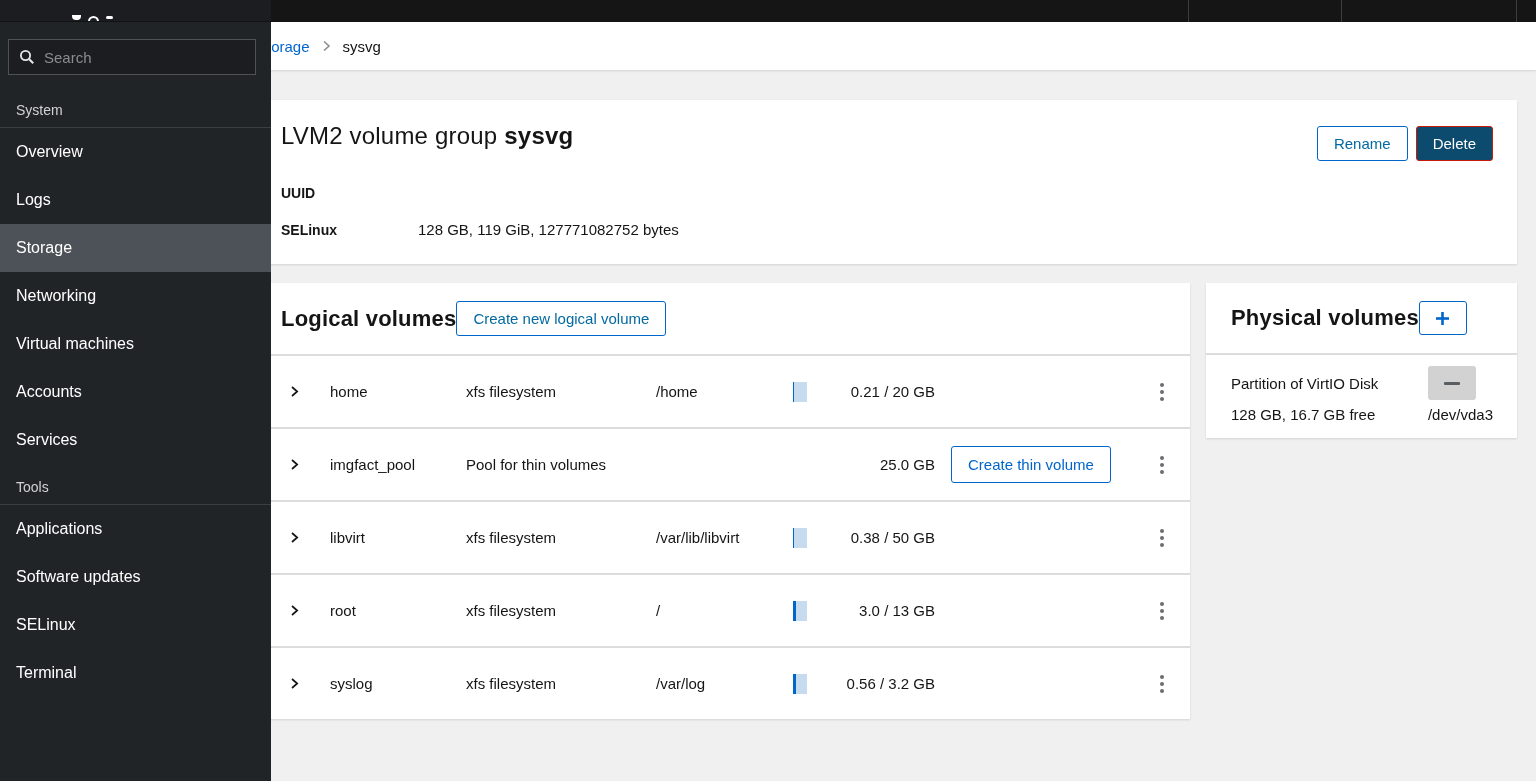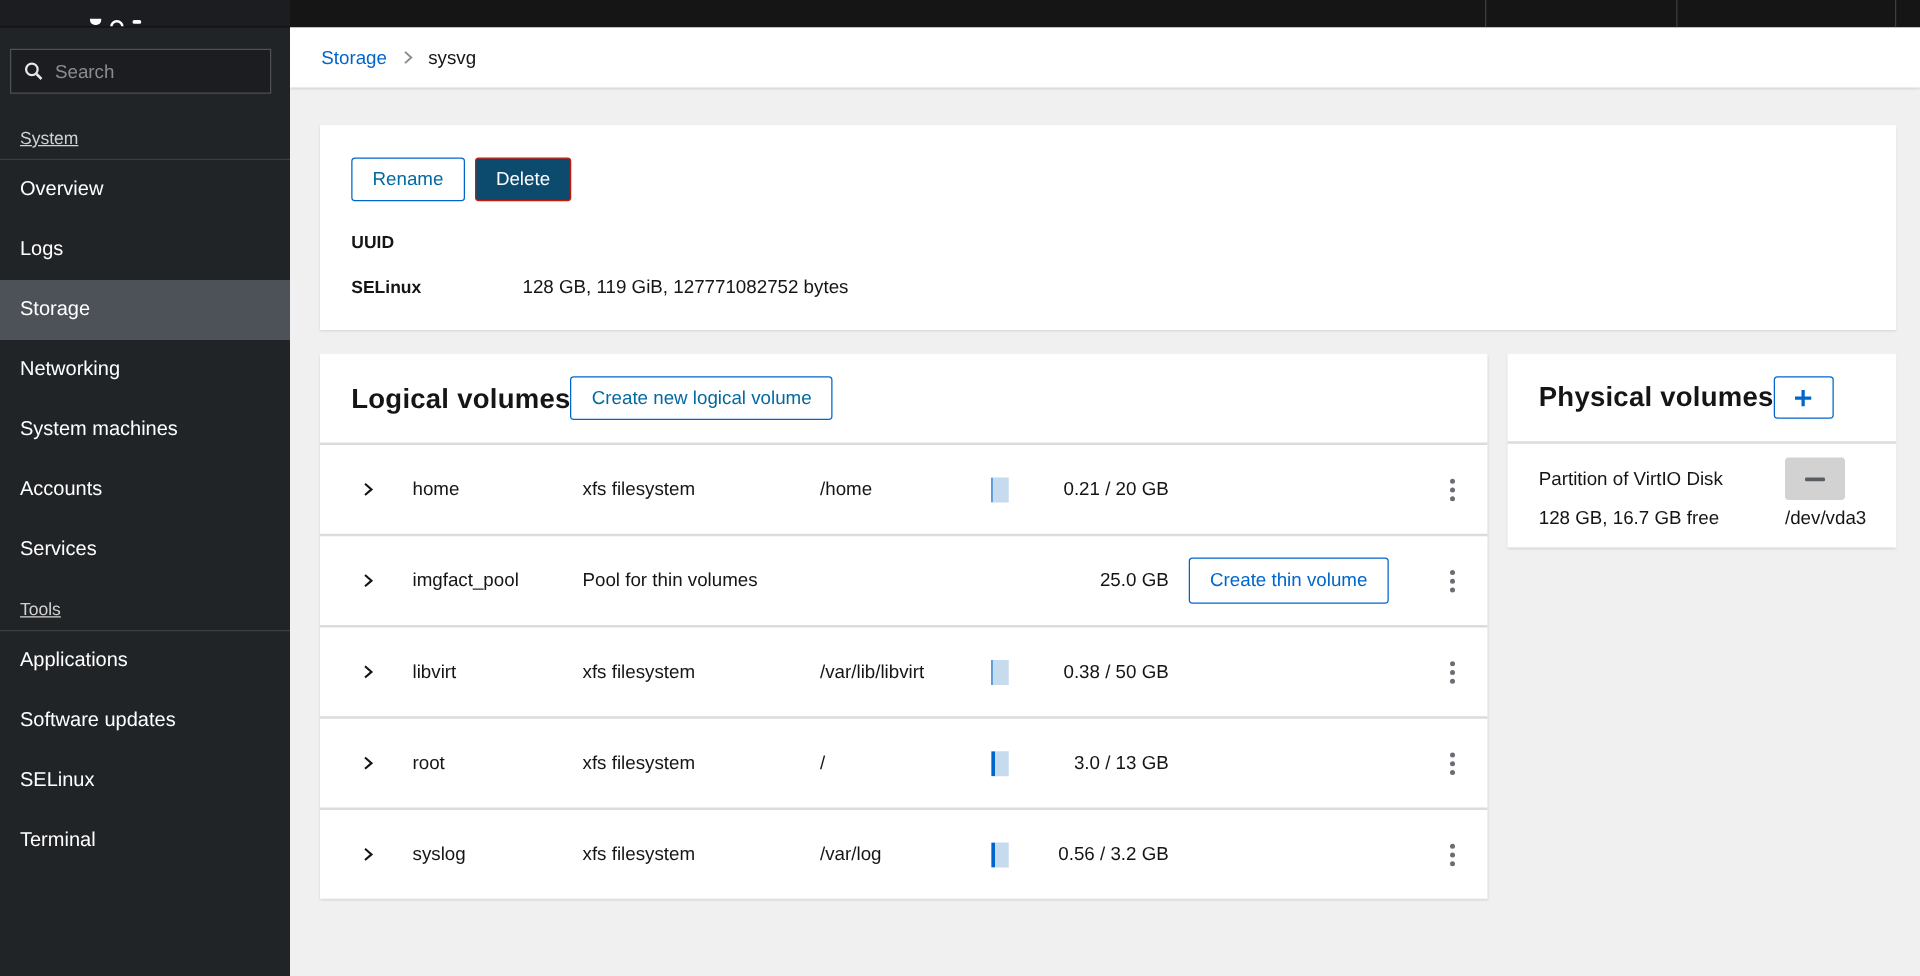--- a/index.html
+++ b/index.html
@@ -1,31 +1,31 @@
 <!DOCTYPE html>
 <html><head>
 <meta charset="utf-8">
 <style>
   * { margin:0; padding:0; box-sizing:border-box; }
   html,body { width:1536px; height:781px; overflow:hidden; }
   body { font-family:"Liberation Sans","DejaVu Sans",sans-serif; background:#f0f0f0; position:relative; color:#151515; }
 
   
-  #sidebar { position:absolute; left:0; top:0; width:232px; height:781px; background:#212427; z-index:5; }
+  #sidebar { position:absolute; left:0; top:0; width:271px; height:781px; background:#212427; z-index:5; }
   #masthead { position:relative; height:22px; background:#1b1d21; border-bottom:1px solid #101214; overflow:hidden; }
   .logo-frag { position:absolute; background:#fff; }
   .frag-a { left:72px; bottom:1px; width:9px; height:5px; border-radius:0 0 4px 4px; }
   .frag-b { left:88px; bottom:-6px; width:11px; height:11px; background:transparent; border:2.5px solid #fff; border-radius:50%; }
   .frag-c { left:106px; bottom:2px; width:7px; height:3px; border-radius:2px; }
 
   .search-wrap { margin:17px 15px 12px 8px; height:36px; background:#1b1d21; border:1px solid #4f5255; display:flex; align-items:center; padding:0 10px; gap:9px; }
   .search-wrap input { background:transparent; border:none; outline:none; color:#d2d2d2; font-size:15px; width:100%; font-family:inherit; }
   .search-wrap input::placeholder { color:#8a8d90; }
 
-  .nav-section-title { padding:15px 16px 9px 16px; color:#d2d2d2; font-size:14px; border-bottom:1px solid #3c3f42;text-decoration:underline; }
+  .nav-section-title { padding:15px 16px 9px 16px; color:#d2d2d2; font-size:14px; border-bottom:1px solid #3c3f42; }
   .nav-item { height:48px; display:flex; align-items:center; padding-left:16px; color:#fff; font-size:16px; cursor:pointer; }
   .nav-item.active { background:#4d5258; }
 
   
   #topbar { position:absolute; left:232px; top:0; width:1304px; height:22px; background:#151515; }
   .topbar-divider { position:absolute; top:0; width:1px; height:22px; background:#3c3f42; }
 
   
   #breadcrumb-bar { position:absolute; left:232px; top:22px; width:1304px; height:48px; background:#fff; box-shadow:0 1px 2px rgba(3,3,3,.12); display:flex; align-items:center; padding-left:25px; z-index:2; }
   .crumb-link { color:#0066cc; font-size:15px; text-decoration:none; cursor:pointer; }
@@ -105,21 +105,21 @@
   <div class="nav-item">
       <span>Logs</span>
     </div>
   <div class="nav-item active">
       <span>Storage</span>
     </div>
   <div class="nav-item">
       <span>Networking</span>
     </div>
   <div class="nav-item">
-      <span>System machines</span>
+      <span>Virtual machines</span>
     </div>
   <div class="nav-item">
       <span>Accounts</span>
     </div>
   <div class="nav-item">
       <span>Services</span>
     </div>
 
   <div class="nav-section-title">Tools</div>
   <div class="nav-item">
@@ -149,20 +149,21 @@
         <path d="M2 1.5 L7 6 L2 10.5" fill="none" stroke="#8a8d90" stroke-width="1.6"></path>
       </svg>
   </span>
   <span class="crumb-current">sysvg</span>
 </div>
 
 <main id="content">
 
   <section class="card" id="vg-card">
     <div class="vg-head">
+      <h1 class="vg-title"><span>LVM2 volume group </span><b>sysvg</b></h1>
       <div class="vg-actions">
         <button class="btn btn-outline">Rename</button>
         <button class="btn btn-danger">Delete</button>
       </div>
     </div>
     <div class="vg-fields">
       <div class="vg-field">
         <span class="lbl">UUID</span>
       </div>
       <div class="vg-field">

